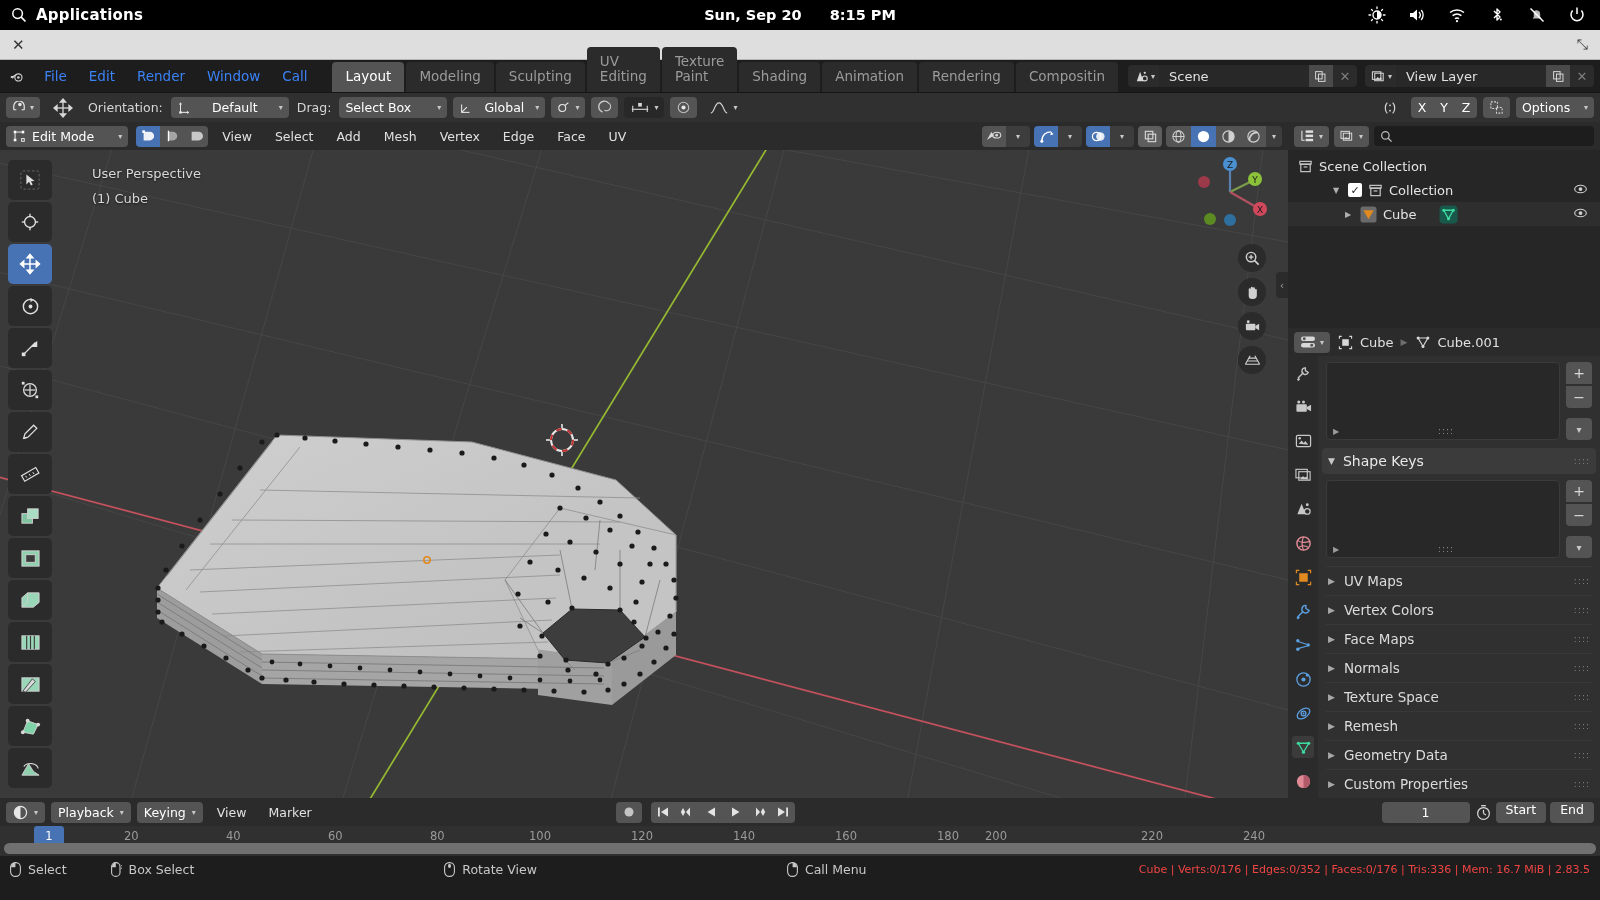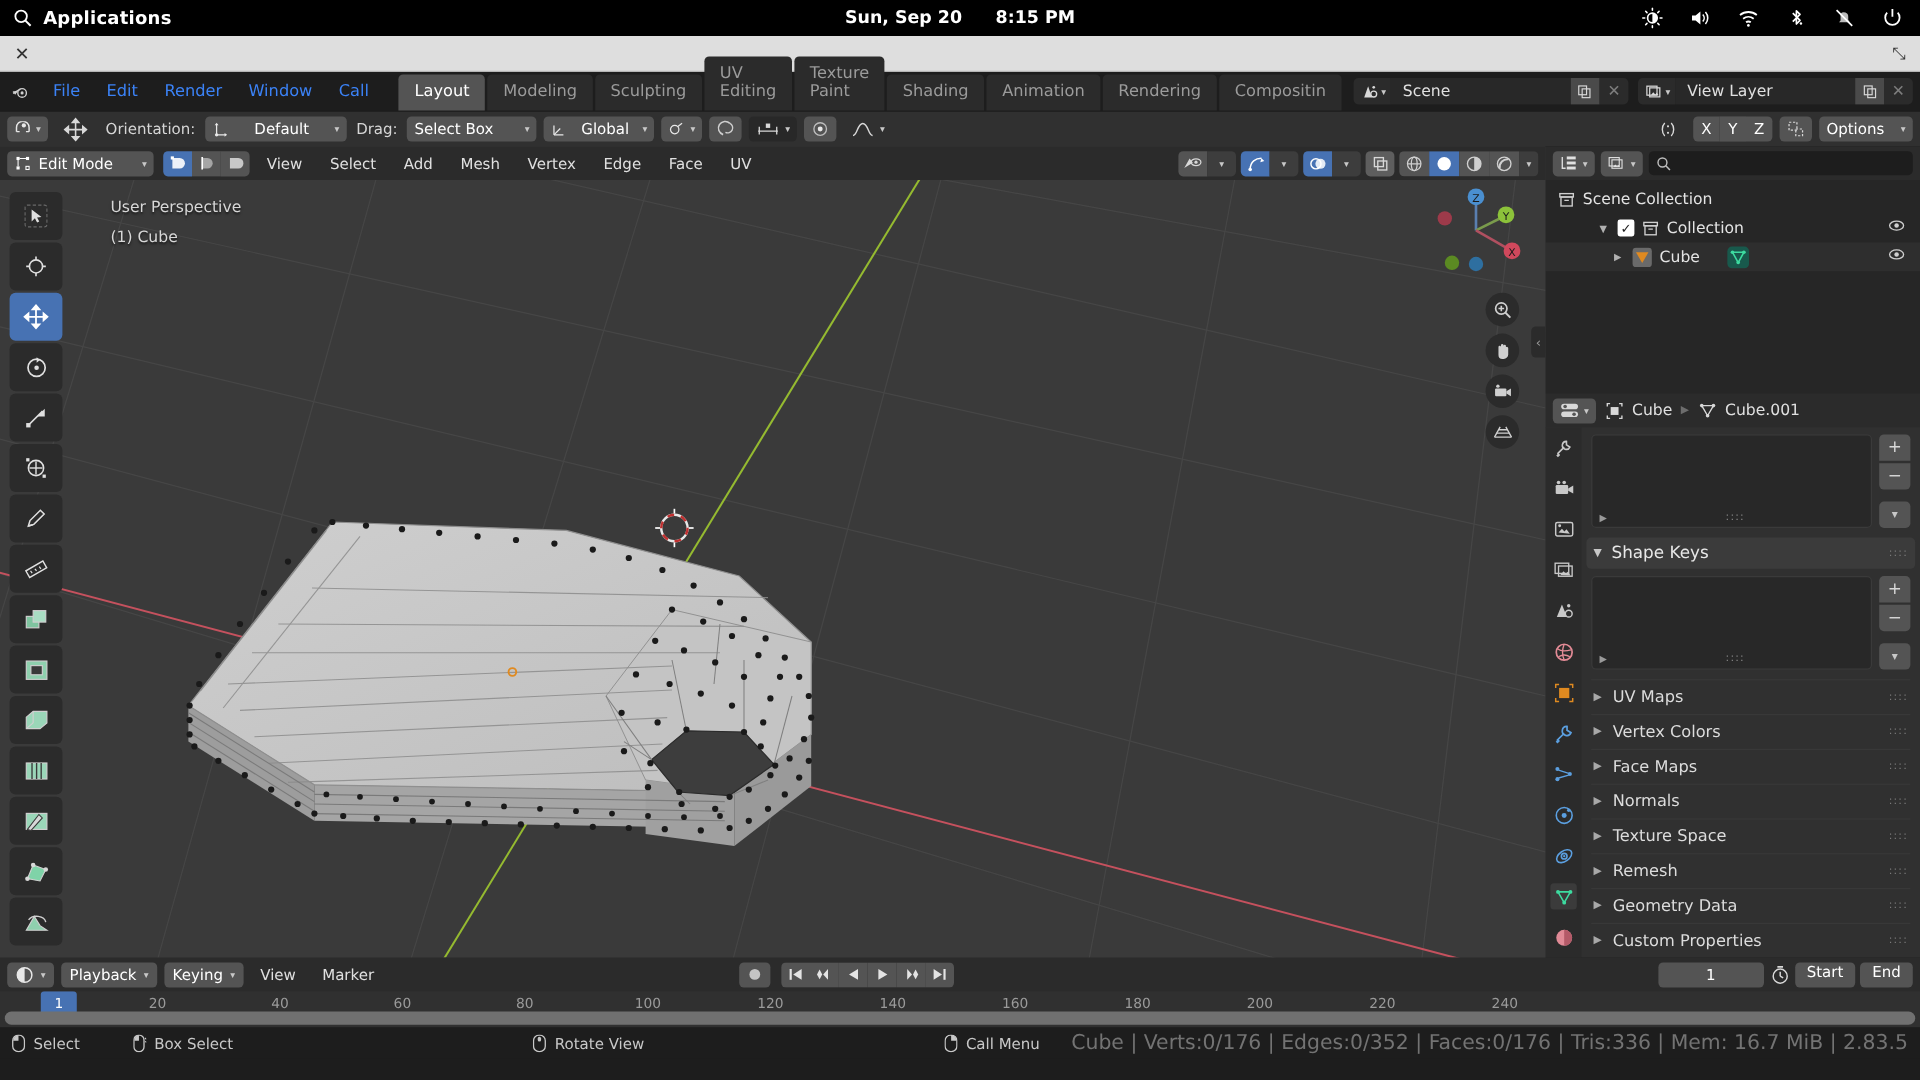--- a/index.html
+++ b/index.html
@@ -278,21 +278,21 @@
     background: #707070; border-radius: 6px;
   }
 
   
   .statusbar {
     height: 26px; background: #1d1d1d; display: flex; align-items: center;
     padding: 0 10px; font-size: 12.5px; color: #c8c8c8; gap: 0;
   }
   .sb-item { display: flex; align-items: center; gap: 7px; }
   .sb-gap { width: 44px; }
-  .sb-right { margin-left: auto; color: #737373; font-size: 17px; }
+  .sb-right { margin-left: auto; color: #ef4444; font-size: 11px; }
 
   .mouse-ico { width: 11px; height: 15px; }
 
   
   .vp-collapse {
     position: absolute; right: 0; top: 150px; width: 12px; height: 26px;
     background: #2b2b2b; border-radius: 4px 0 0 4px;
     display: flex; align-items: center; justify-content: center;
     color: #9a9a9a; font-size: 11px; z-index: 6;
   }
@@ -1393,21 +1393,21 @@
       <div class="tl-playhead" style="left:34px">1</div>
       <span class="tl-tick" style="left:124px">20</span>
       <span class="tl-tick" style="left:226px">40</span>
       <span class="tl-tick" style="left:328px">60</span>
       <span class="tl-tick" style="left:430px">80</span>
       <span class="tl-tick" style="left:529px">100</span>
       <span class="tl-tick" style="left:631px">120</span>
       <span class="tl-tick" style="left:733px">140</span>
       <span class="tl-tick" style="left:835px">160</span>
       <span class="tl-tick" style="left:937px">180</span>
-      <span class="tl-tick" style="left:1039px">200</span>
+      <span class="tl-tick" style="left:985px">200</span>
       <span class="tl-tick" style="left:1141px">220</span>
       <span class="tl-tick" style="left:1243px">240</span>
       <div class="tl-scroll"></div>
     </div>
   </div>
 
   <div class="statusbar">
     <div class="sb-item">
       <svg class="mouse-ico" viewBox="0 0 11 15">
         <rect x="0.6" y="0.6" width="9.8" height="13.8" rx="4.6" fill="none" stroke="#c8c8c8" stroke-width="1.1"></rect>

